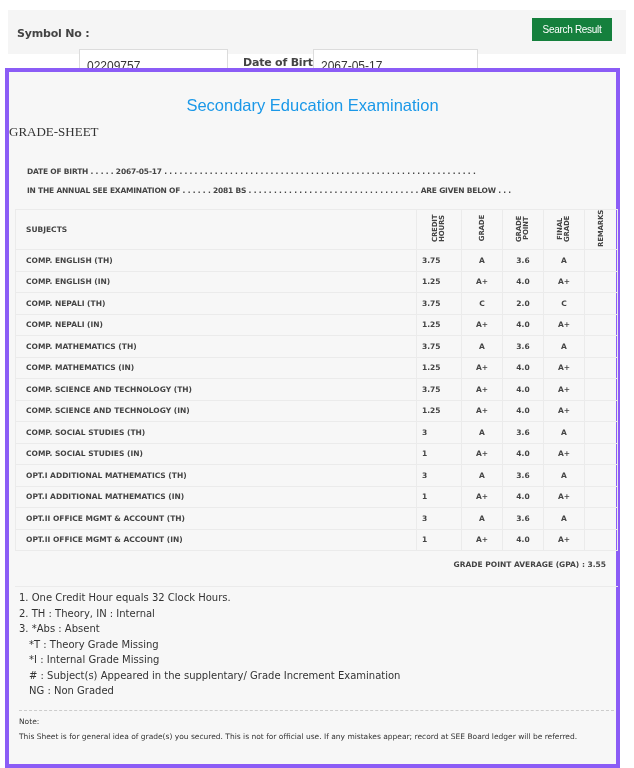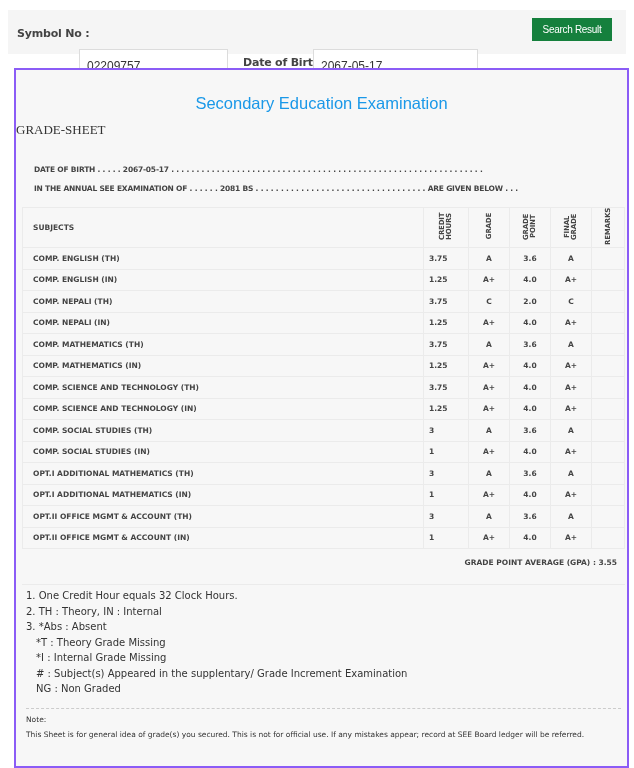--- a/index.html
+++ b/index.html
@@ -1,21 +1,21 @@
 <!DOCTYPE html>
 <html><head>
 <meta charset="utf-8">
 <style>
   html, body { margin: 0; padding: 0; background: #ffffff; }
   body { width: 634px; height: 768px; overflow: hidden; font-family: "DejaVu Sans", sans-serif; color: #333; position: relative; }
   .search-bar { position: absolute; left: 8px; top: 10px; width: 618px; height: 44px; background: #f5f5f5; }
   .search-bar .lbl { position: absolute; top: 17px; font-size: 11px; font-weight: bold; color: #444; letter-spacing: -0.2px; }
   .search-bar input { position: absolute; top: 7px; height: 28px; box-sizing: border-box; border: 1px solid #dcdcdc; background: #fff; font-family: "Liberation Sans", sans-serif; font-size: 12px; color: #333; padding: 16px 7px; outline: none; margin-top: 32px; }
   .btn { position: absolute; left: 524px; top: 8px; width: 80px; height: 23px; background: #15803d; color: #fff; border: none; font-family: "Liberation Sans", sans-serif; font-size: 10px; letter-spacing: -0.3px; cursor: pointer; padding: 0; }
-  .sheet { position: absolute; left: 14px; top: 68px; width: 615px; height: 700px; background: #f7f7f7; border: 2px solid #8b5cf6; box-sizing: border-box; padding-left: 12px; }
+  .sheet { position: absolute; left: 5px; top: 68px; width: 615px; height: 700px; background: #f7f7f7; border: 4px solid #8b5cf6; box-sizing: border-box; padding-left: 12px; }
   .title { position: absolute; left: 0; width: 100%; top: 24px; text-align: center; font-family: "Liberation Sans", sans-serif; font-size: 16.5px; color: #1a98e8; }
   .subtitle { position: absolute; left: 0; width: 100%; top: 52px; text-align: left; font-family: Liberation Serif, serif; font-size: 13px; color: #333; }
   .info { position: absolute; left: 18px; font-size: 7.5px; font-weight: bold; color: #444; white-space: nowrap; letter-spacing: -0.2px; }
   table.grades { position: absolute; left: 6px; top: 137px; width: 603px; border-collapse: collapse; font-size: 7.5px; font-weight: bold; color: #444; }
   table.grades td, table.grades th { border: 1px solid #ebebeb; padding: 0; height: 20.5px; }
   table.grades th { height: 33px; font-weight: bold; }
   table.grades td.subj { padding-left: 10px; text-align: left; }
   table.grades th.subj { padding-left: 10px; text-align: left; }
   table.grades td.num { text-align: left; padding-left: 5px; }
   table.grades td.ctr { text-align: center; }

